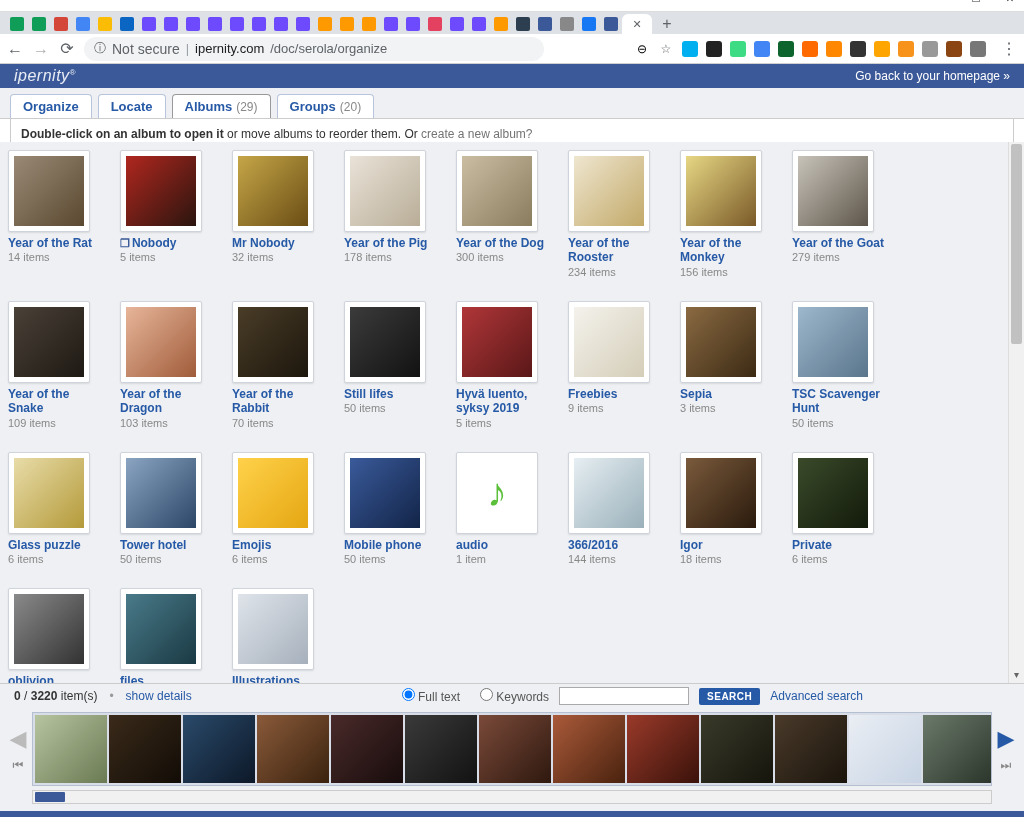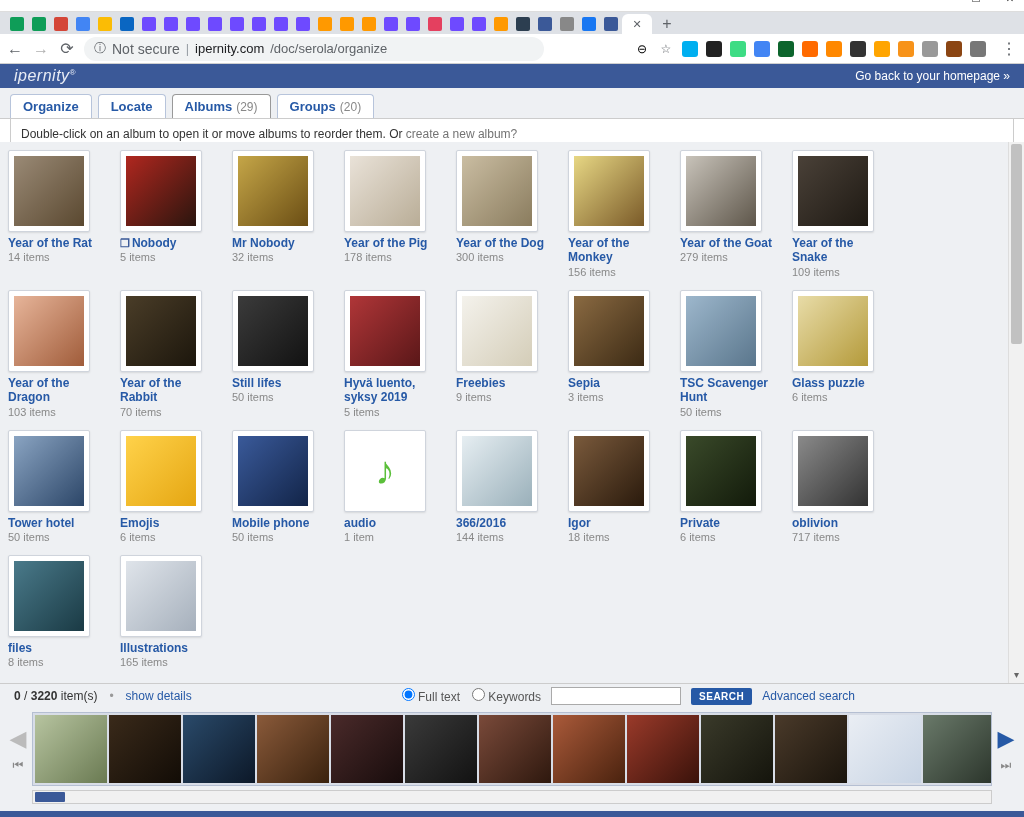--- a/index.html
+++ b/index.html
@@ -36,46 +36,46 @@
 
   
   .page-tabs-wrap { background:#eef0f3; padding:6px 10px 0 10px; border-bottom:1px solid #ccc;}
   .page-tabs { display:flex; gap:6px; }
   .page-tab { background:#fff; border:1px solid #b7c4db; border-bottom:none; border-radius:4px 4px 0 0; padding:4px 12px; color:#2659a6; font-weight:bold; font-size:13px; display:flex; gap:4px; align-items:baseline;}
   .page-tab .count { color:#888; font-weight:normal; font-size:12px;}
   .page-tab.active { border-color:#999; position:relative; z-index:2;}
   .page-tab.inactive { color:#2659a6;}
 
   .instruction-bar { background:#fff; border:1px solid #ccc; border-top:none; margin:0 10px; padding:8px 10px; font-size:12px; color:#333;}
-  .instruction-bar b { font-weight:normal; }
+  .instruction-bar b { font-weight:bold; }
   .instruction-bar a { color:#737373; text-decoration:none;}
 
   
   .albums-scroll { position:absolute; top:142px; bottom:134px; left:0; right:16px; overflow:hidden; padding:8px 8px 4px 8px; background:#eef0f3;}
-  .albums-grid { display:grid; grid-template-columns: repeat(8, 110px); gap:12px 2px; justify-content:start;}
+  .albums-grid { display:grid; grid-template-columns: repeat(8, 110px); gap:23px 2px; justify-content:start;}
   .album { width:108px; }
   .album-thumb-wrap { width:82px; height:82px; background:#fff; border:1px solid #cfd4dc; padding:5px; border-radius:2px; box-shadow:0 1px 2px rgba(0,0,0,.1);}
   .album-thumb { width:70px; height:70px; display:block; }
   .album-title { color:#2659a6; font-weight:bold; font-size:12px; margin-top:4px; line-height:1.2; max-width:100px;}
   .album-title .stack-icon{ color:#3b5998; margin-right:2px; font-size:11px;}
   .album-items { color:#888; font-size:11px; margin-top:1px;}
 
   
   .vscroll { position:absolute; right:0; top:142px; bottom:134px; width:16px; background:#f1f1f1; border-left:1px solid #ddd;}
   .vscroll .thumb { position:absolute; left:2px; right:2px; top:2px; height:200px; background:#c1c1c1; border-radius:2px;}
   .vscroll .arrow { position:absolute; left:0; right:0; height:16px; text-align:center; color:#666; font-size:10px; line-height:16px;}
   .vscroll .arrow.up{ top:0;} .vscroll .arrow.down{ bottom:0;}
 
   
   .bottom-panel { position:absolute; left:0; right:0; bottom:0; height:134px; background:#eef0f3; border-top:1px solid #ccc;}
   .search-row { display:flex; align-items:center; gap:10px; padding:5px 14px; font-size:12px; color:#333; height:24px;}
   .search-row .count b{ font-weight:bold;}
   .search-row .dot{ color:#999; margin:0 2px;}
   .search-row a { color:#2659a6; text-decoration:none;}
-  .search-row .radio-group { margin-left:200px; display:flex; gap:12px; align-items:center; color:#555;}
+  .search-row .radio-group { margin-left:200px; display:flex; gap:20px; align-items:center; color:#555;}
   .search-row input[type=text]{ width:130px; height:18px; border:1px solid #aaa; padding:0 4px;}
   .search-btn { background:#2659a6; color:#fff; border:none; font-size:10px; font-weight:bold; letter-spacing:0.5px; padding:3px 8px; border-radius:2px;}
   
   .filmstrip-wrap { display:flex; align-items:center; padding:4px 8px 0 8px; gap:4px;}
   .arrow-big { width:20px; text-align:center; color:#2659a6; font-size:22px; user-select:none;}
   .arrow-big.disabled { color:#bbb;}
   .skip { color:#888; font-size:12px; width:18px; text-align:center;}
   .filmstrip { flex:1; height:74px; background:#d8dde7; border:1px solid #b5bfd2; display:flex; gap:2px; padding:2px; overflow:hidden;}
   .film-item { width:72px; height:68px; flex-shrink:0;}
   .hscroll { margin:4px 32px 6px 32px; height:14px; background:#f1f1f1; border:1px solid #ccc; position:relative;}
@@ -279,20 +279,27 @@
       </div>
       <div class="album">
         <div class="album-thumb-wrap">
           <div class="album-thumb" style="background: linear-gradient(135deg, rgb(202, 189, 162), rgb(138, 124, 94));"></div>
         </div>
         <div class="album-title"><span>Year of the Dog</span></div>
         <div class="album-items">300 items</div>
       </div>
       <div class="album">
         <div class="album-thumb-wrap">
+          <div class="album-thumb" style="background: linear-gradient(135deg, rgb(239, 230, 208), rgb(194, 169, 104));"></div>
+        </div>
+        <div class="album-title"><span>Year of the Rooster</span></div>
+        <div class="album-items">234 items</div>
+      </div>
+      <div class="album">
+        <div class="album-thumb-wrap">
           <div class="album-thumb" style="background: linear-gradient(135deg, rgb(231, 215, 132), rgb(122, 90, 40));"></div>
         </div>
         <div class="album-title"><span>Year of the Monkey</span></div>
         <div class="album-items">156 items</div>
       </div>
       <div class="album">
         <div class="album-thumb-wrap">
           <div class="album-thumb" style="background: linear-gradient(135deg, rgb(200, 195, 186), rgb(94, 86, 74));"></div>
         </div>
         <div class="album-title"><span>Year of the Goat</span></div>

